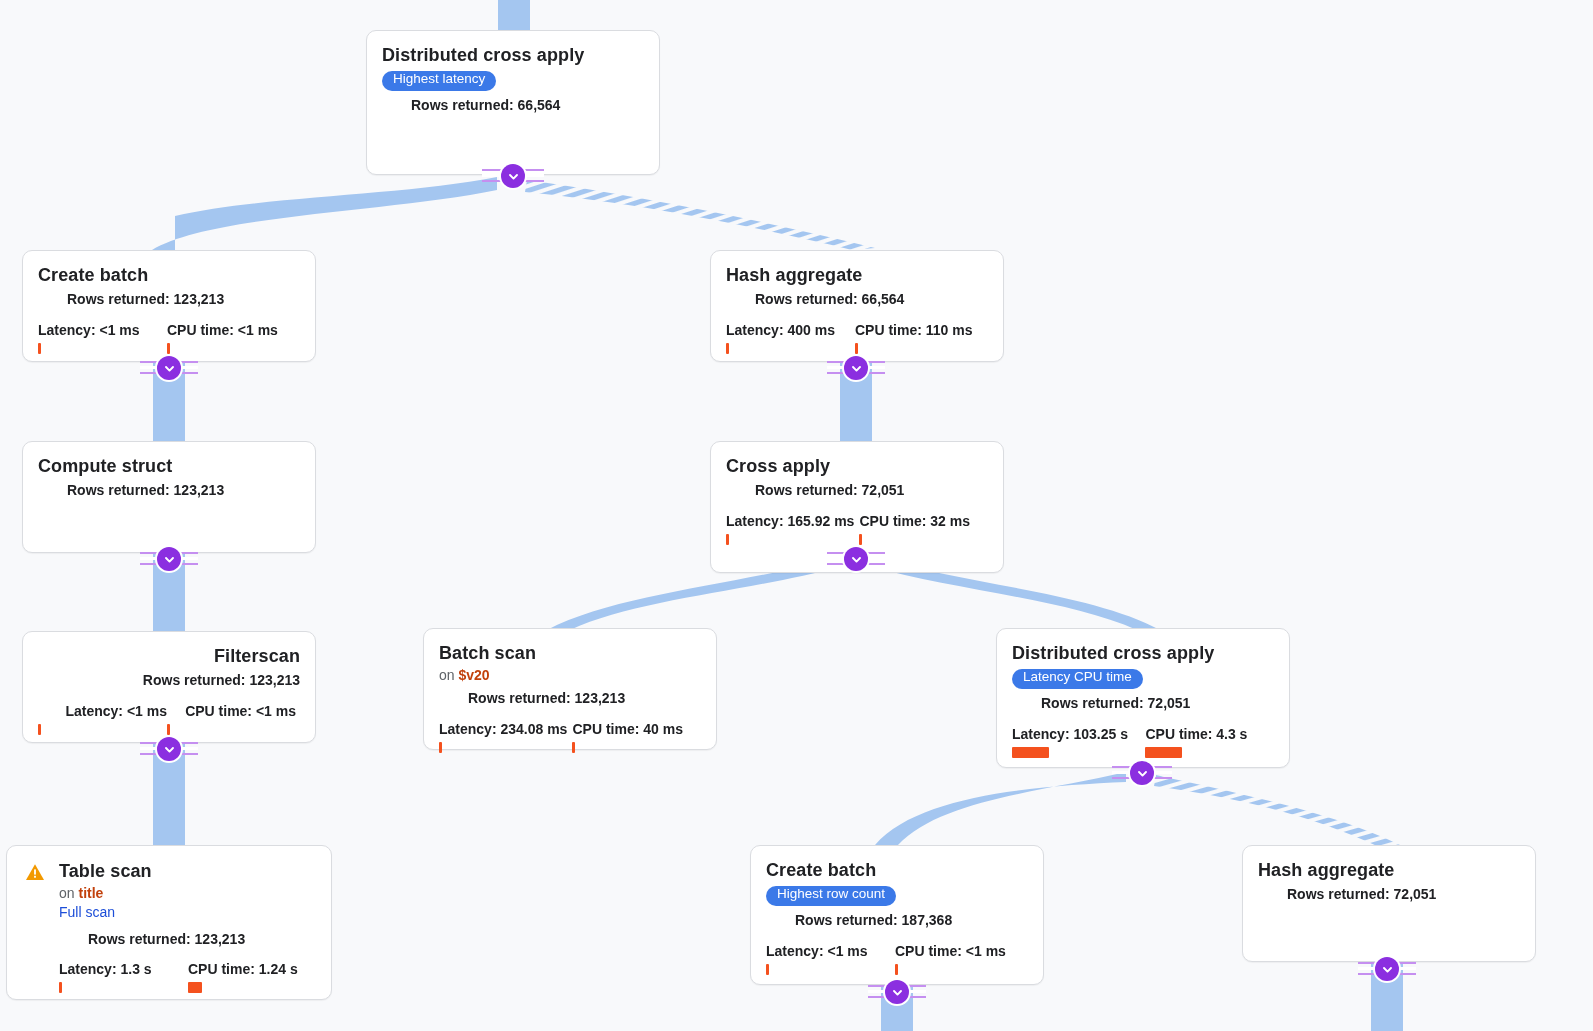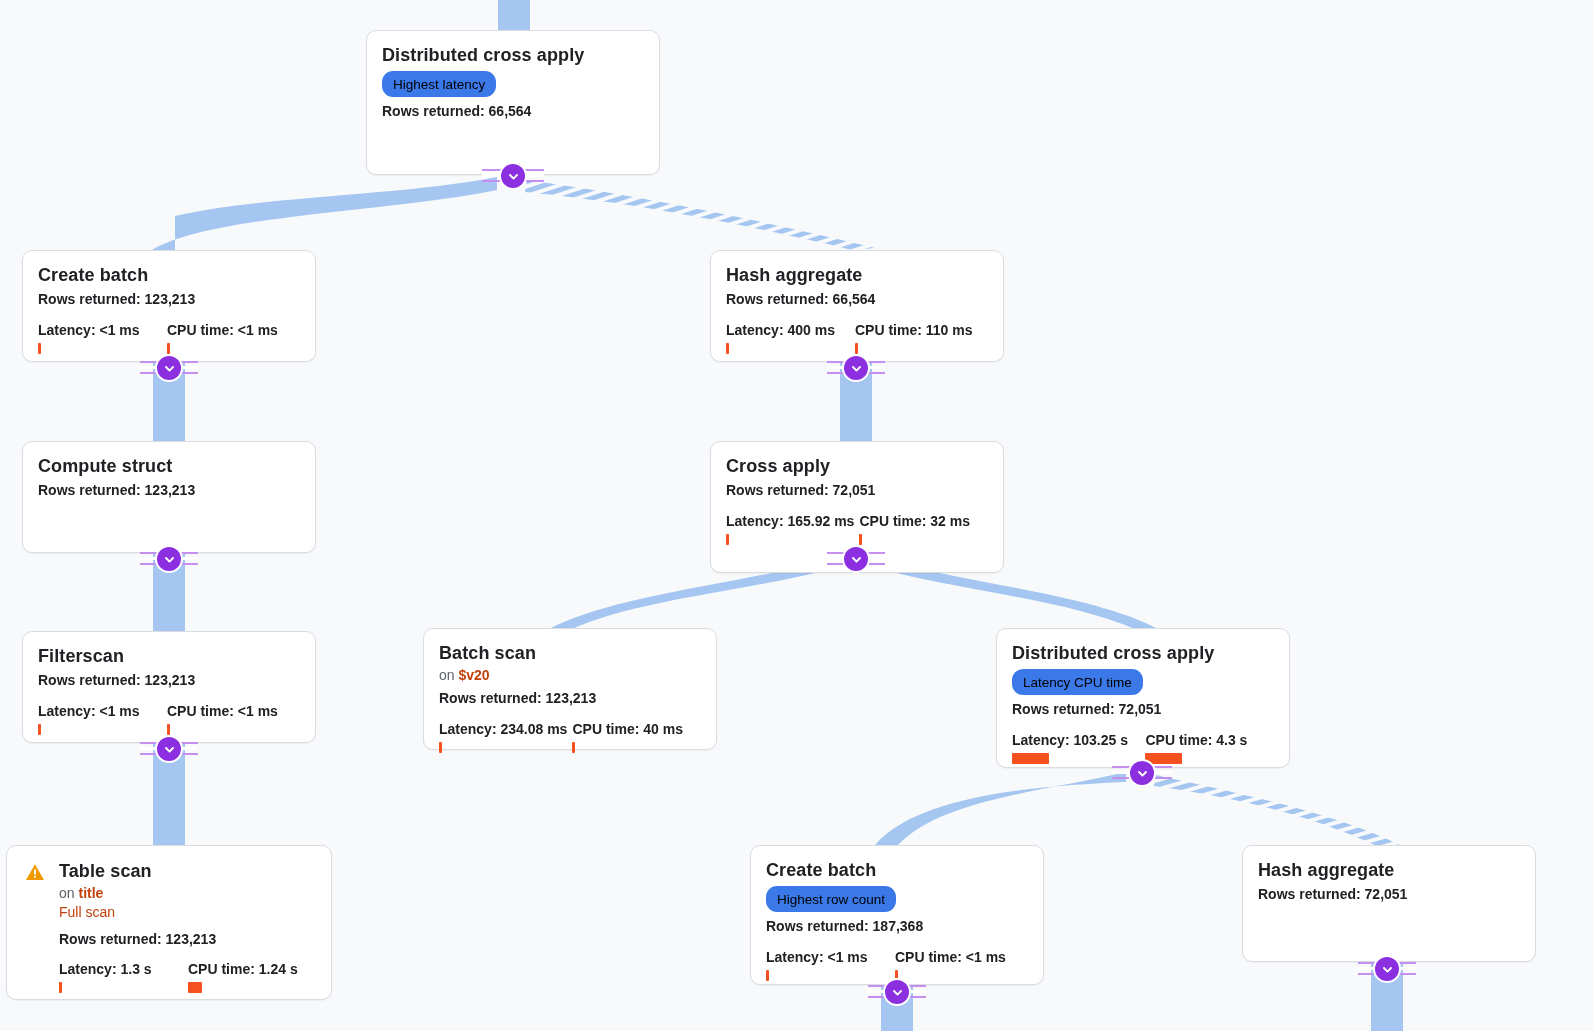--- a/index.html
+++ b/index.html
@@ -32,41 +32,42 @@
   }
   .node .subline{
     font-size:14px;
     color:#5f6368;
     line-height:19px;
     margin-top:2px;
   }
   .node .subline b{color:#c2410c;font-weight:bold;}
   .node .fullscan{
     font-size:14px;
-    color:#c2410c;
+    color:#1d4ed8;
     line-height:19px;
   }
   .badge{
     display:inline-block;
     background:#3b79e8;
-    color:#000000;
+    color:#ffffff;
     font-size:13.5px;
     line-height:15px;
-    padding:6px 11px 5px 11px;
+    padding:0 11px 5px 11px;
     border-radius:11px;
     margin-top:5px;
     margin-bottom:1px;
     white-space:nowrap;
   }
   .rows{
     font-size:14px;
     font-weight:bold;
     color:#202124;
     margin-top:4px;
     line-height:19px;
+    margin-left:29px;
   }
   .metrics{
     display:flex;
     margin-top:13px;
   }
   .metric{width:129px;}
   .metric.wide{width:134px;}
   .metric .mlabel{
     font-size:14px;
     font-weight:bold;
@@ -195,21 +196,21 @@
         <div class="mlabel">Latency: 165.92 ms</div>
         <div class="bar" style="width:3px;"></div>
       </div>
       <div class="metric">
         <div class="mlabel">CPU time: 32 ms</div>
         <div class="bar" style="width:3px;"></div>
       </div>
     </div>
   </div>
 
-  <div class="node" style="left:22px;top:631px;width:294px;height:112px;">
+  <div class="node" style="left:22px;top:631px;width:294px;height:112px;text-align:right;">
     <div class="title">Filterscan</div>
     <div class="rows">Rows returned: 123,213</div>
     <div class="metrics">
       <div class="metric">
         <div class="mlabel">Latency: &lt;1 ms</div>
         <div class="bar" style="width:3px;"></div>
       </div>
       <div class="metric">
         <div class="mlabel">CPU time: &lt;1 ms</div>
         <div class="bar" style="width:3px;"></div>

